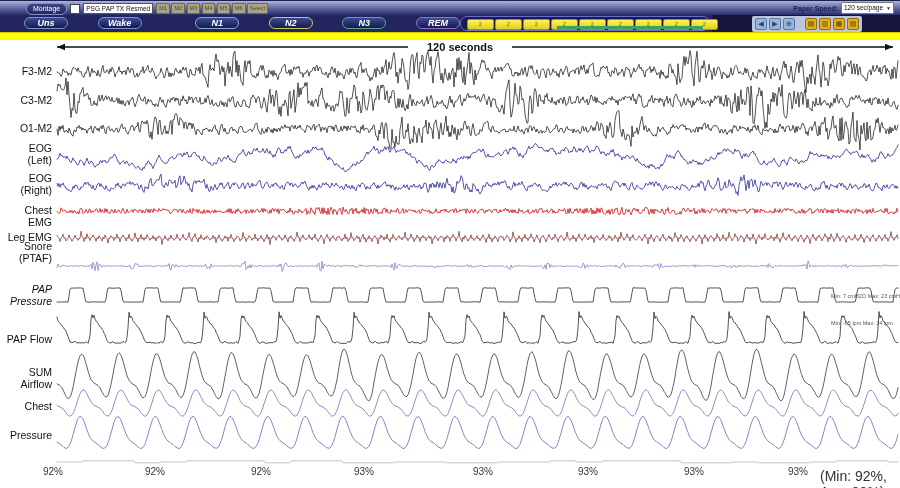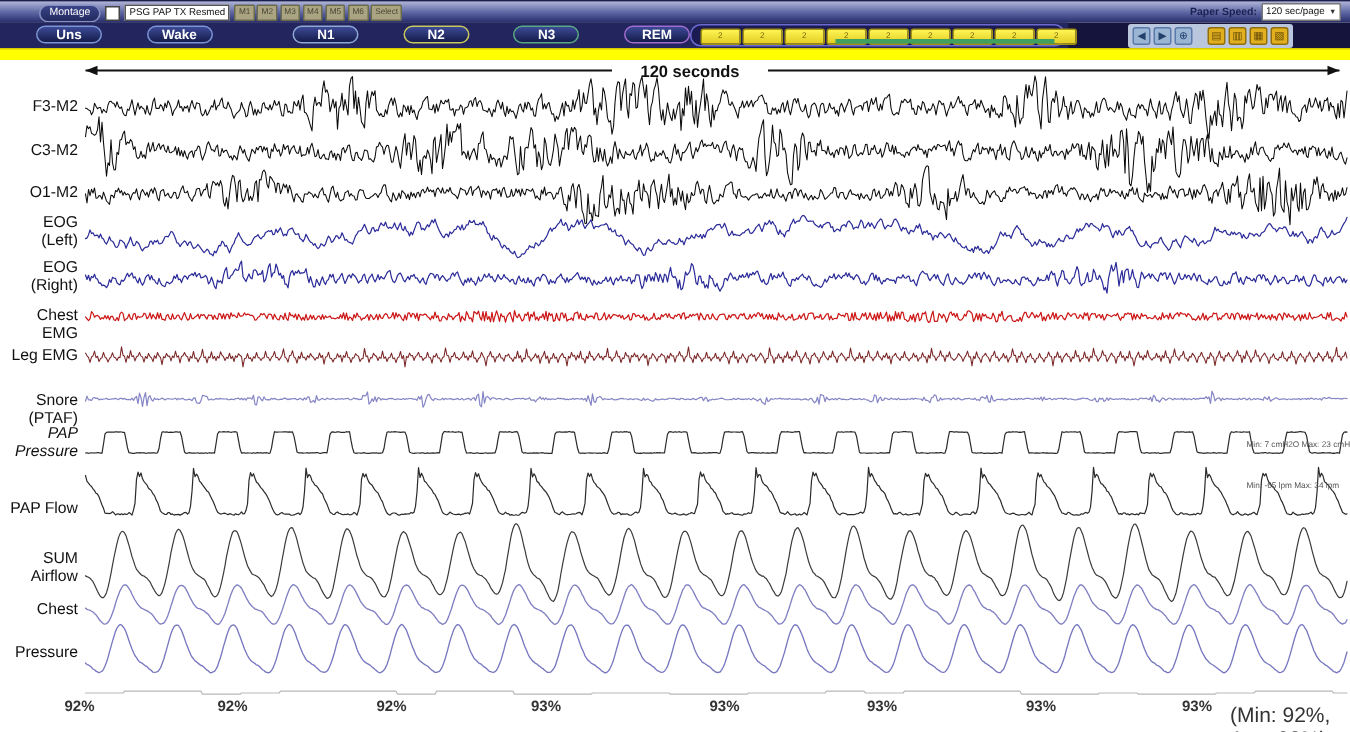--- a/index.html
+++ b/index.html
@@ -21,21 +21,21 @@
   .paper-speed-label{font-size:7px;color:#1b2150;font-weight:bold;}
   .paper-speed-select{background:#fff;border:1px solid #777;font-size:6.5px;color:#111;
         height:10px;line-height:10px;padding:0 2px;display:flex;align-items:center;gap:3px;border-radius:1px;}
   .ps-arrow{font-size:5px;color:#333;}
   
   .bar2{position:absolute;left:0;top:15px;width:900px;height:17px;background:#14143c;}
   .bar2-left{position:absolute;left:0;top:0;width:712px;height:17px;background:#23255e;}
   .stage-pills{position:absolute;left:24px;top:1.5px;width:436px;height:14px;display:flex;justify-content:space-between;}
   .pill{width:44px;height:12px;border-radius:8px;background:linear-gradient(180deg,#3c4a96,#141c4a);
         color:#fff;font-size:9px;font-weight:bold;display:flex;align-items:center;justify-content:center;
-        box-sizing:border-box;}
+        box-sizing:border-box;font-style:italic;}
   .epoch-strip{position:absolute;left:460px;top:1px;width:250px;height:15px;background:#1b1b52;
         border:1px solid #6a6ad0;border-radius:7px;box-sizing:border-box;}
   .epoch-chips{position:absolute;left:6px;top:1.5px;display:flex;gap:1.5px;}
   .chip{width:24.5px;height:9px;background:linear-gradient(180deg,#fdf455,#e3cd22);border:1px solid #a39312;
         border-radius:2px;color:#6b5e00;font-size:5.5px;display:flex;align-items:center;justify-content:center;}
   .green-bar{position:absolute;left:96px;bottom:1px;width:146px;height:3px;background:#3fa05f;}
   .icons-panel{position:absolute;left:752px;top:0.5px;height:16px;display:flex;align-items:center;gap:2px;
         background:#b9c6de;border-radius:2px;padding:0 3px;}
   .icon-btn{width:12px;height:12px;border-radius:2px;display:flex;align-items:center;justify-content:center;
         font-size:7px;box-sizing:border-box;}
@@ -44,21 +44,21 @@
   .icon-gap{width:6px;}
   
   .yellow-band{position:absolute;left:0;top:32px;width:900px;height:8px;background:#ffff00;
         border-top:1px solid #d8c800;box-sizing:border-box;}
   
   #wave-svg{position:absolute;left:0;top:40px;width:900px;height:448px;}
   #channel-labels{position:absolute;left:0;top:0;width:55px;height:488px;pointer-events:none;}
   .ch-label{position:absolute;right:3px;width:52px;text-align:right;font-size:10.5px;line-height:11.5px;
         color:#111;white-space:pre-line;}
   #spo2-labels{position:absolute;left:0;top:0;width:900px;height:488px;pointer-events:none;}
-  .spo2-val{position:absolute;font-size:10px;color:#333;font-weight:bold;}
+  .spo2-val{position:absolute;font-size:10px;color:#333;}
   .spo2-summary{position:absolute;font-size:14px;color:#333;}
 </style>
 </head>
 <body>
 
 <div class="app">
 
   <div class="bar1">
     <div class="montage-group">
       <div class="montage-btn">Montage</div>
@@ -152,21 +152,21 @@
   <div id="channel-labels">
       <div class="ch-label" style="top: 66px;">F3-M2</div>
       <div class="ch-label" style="top: 95px;">C3-M2</div>
       <div class="ch-label" style="top: 123px;">O1-M2</div>
       <div class="ch-label" style="top: 143px;">EOG
 (Left)</div>
       <div class="ch-label" style="top: 173px;">EOG
 (Right)</div>
       <div class="ch-label" style="top: 205px;">Chest EMG</div>
       <div class="ch-label" style="top: 232px;">Leg EMG</div>
-      <div class="ch-label" style="top: 262px; margin-left: 28px;">Snore
+      <div class="ch-label" style="top: 241px; margin-left: 28px;">Snore
 (PTAF)</div>
       <div class="ch-label" style="top: 284px; font-style: italic;">PAP
 Pressure</div>
       <div class="ch-label" style="top: 334px; padding-left: 40px;">PAP Flow</div>
       <div class="ch-label" style="top: 367px;">SUM
 Airflow</div>
       <div class="ch-label" style="top: 401px;">Chest</div>
       <div class="ch-label" style="top: 430px;">Pressure</div>
       <div class="ch-label" style="top: 459px; margin-top: 36px;">SpO₂</div>
     </div>

